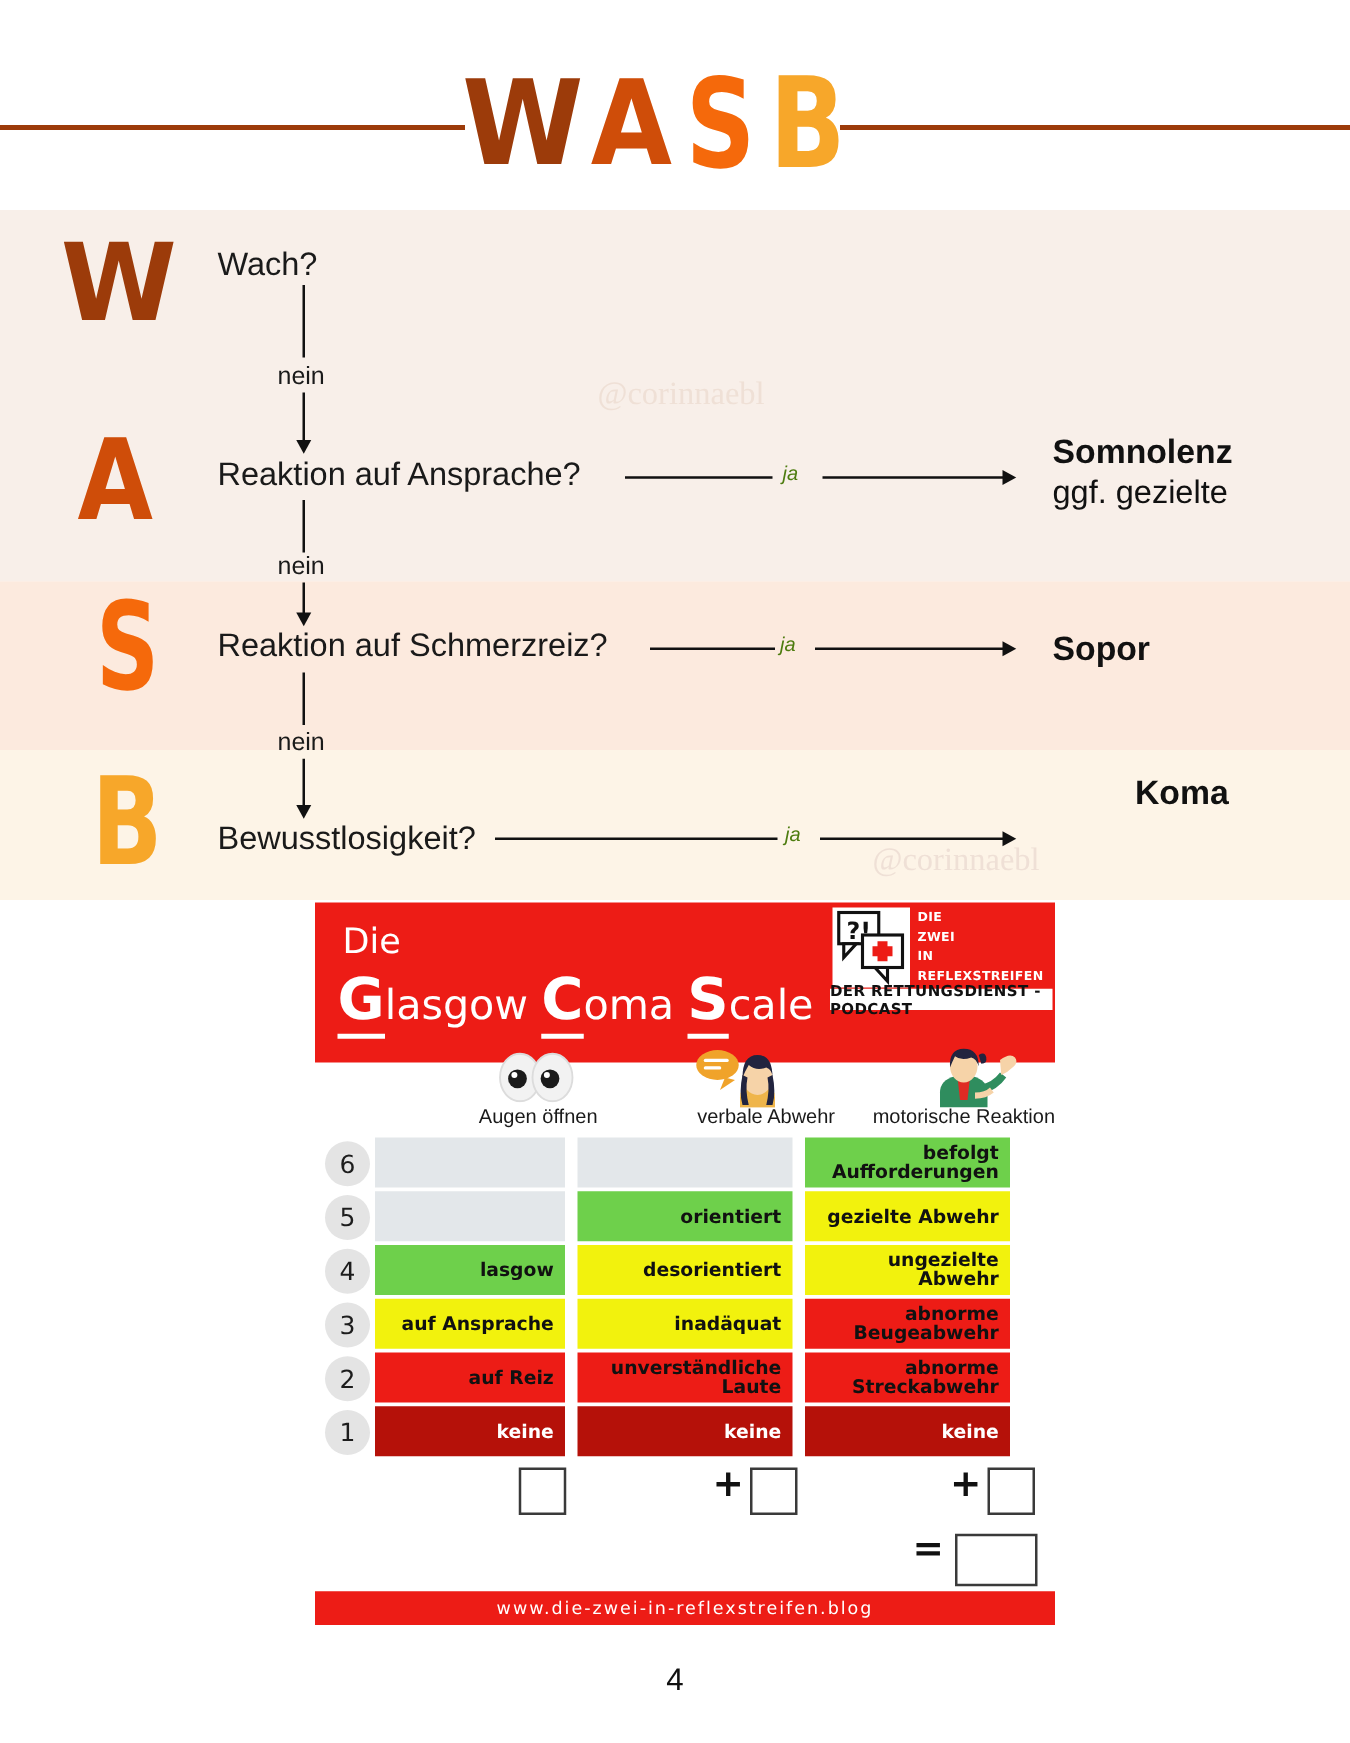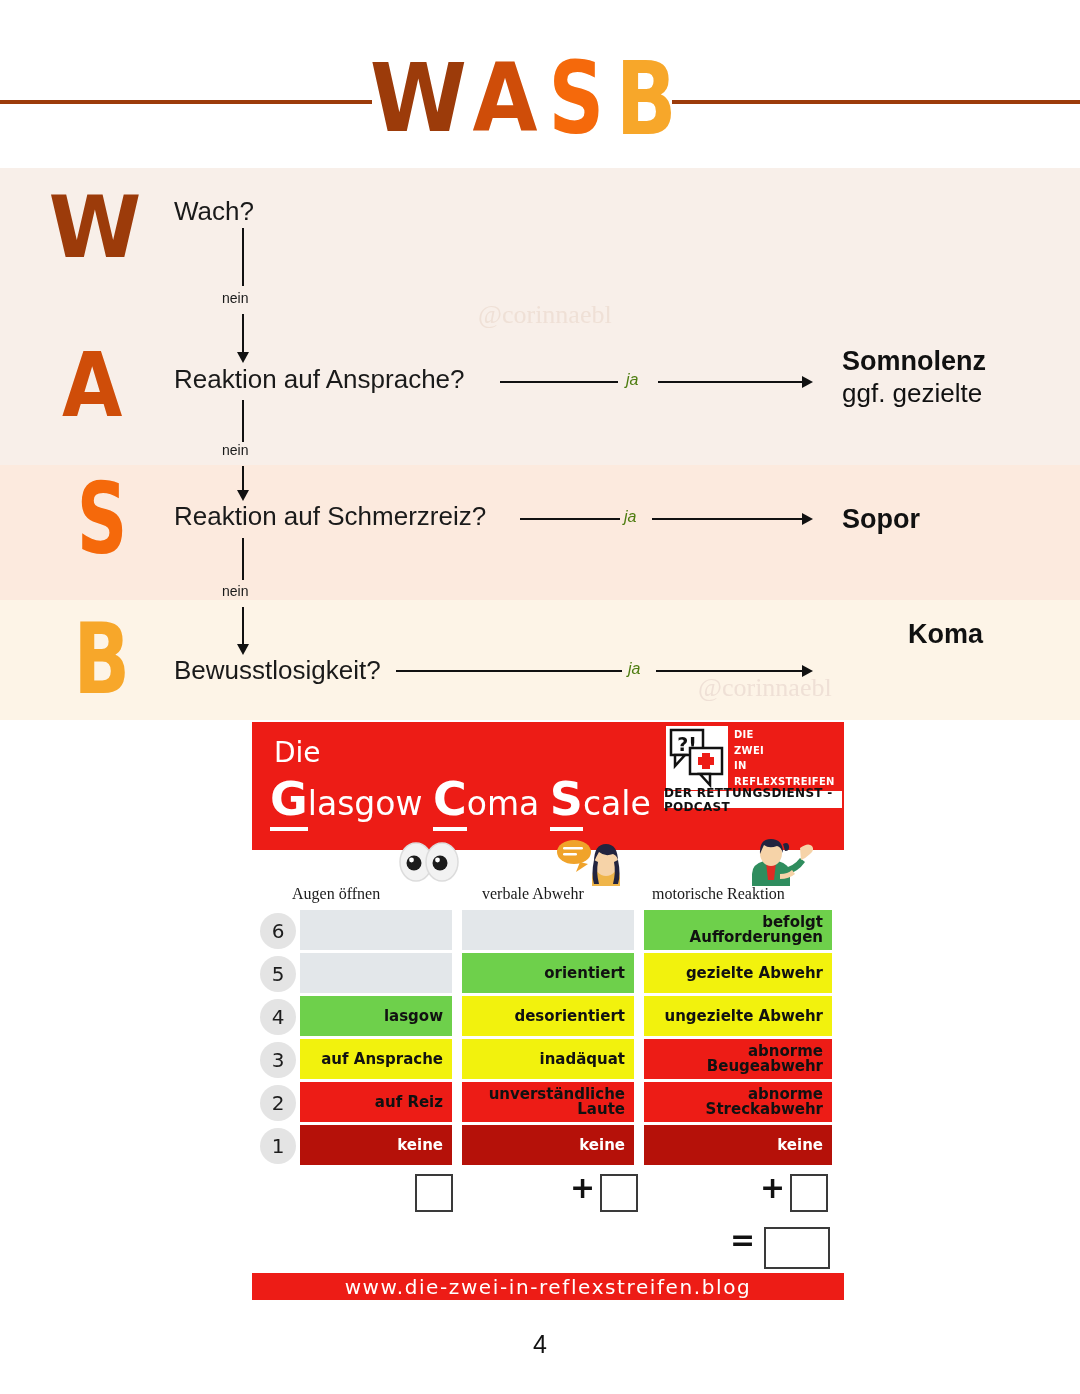--- a/index.html
+++ b/index.html
@@ -90,21 +90,21 @@
   }
   .v-arrowhead {
     position: absolute;
     width: 0; height: 0;
     border-left: 6px solid transparent;
     border-right: 6px solid transparent;
     border-top: 11px solid #111;
   }
   .nein-lbl {
     position: absolute;
-    font-size: 14px;
+    font-size: 20px;
     color: #1a1a1a;
     background: inherit;
   }
   #vl-1a { top: 60px;  height: 58px; }
   #nein-1 { left: 222px; top: 122px; }
   #vl-1b { top: 146px; height: 40px; }
   #ah-1  { left: 237px; top: 184px; }
 
   #vl-2a { top: 232px; height: 42px; }
   #nein-2 { left: 222px; top: 274px; }
@@ -231,22 +231,22 @@
     font-size: 12px;
     letter-spacing: 0.3px;
     display: flex; align-items: center; justify-content: center;
   }
 
   
   .col-head {
     position: absolute;
     top: 163px;
     width: 186px;
-    text-align: left;
-    font-family: Liberation Serif, serif;
+    text-align: right;
+    font-family: Liberation Sans, sans-serif;
     font-size: 16px;
     color: #1a1a1a;
   }
   #ch-1 { left: 40px; }
   #ch-2 { left: 230px; }
   #ch-3 { left: 400px; width: 192px; }
 
   .head-icon { position: absolute; top: 116px; }
   #hi-1 { left: 138px; }
   #hi-2 { left: 298px; }
@@ -280,21 +280,21 @@
     padding-right: 9px;
     box-sizing: border-box;
     font-family: "DejaVu Sans", sans-serif;
     font-weight: bold;
     font-size: 15px;
     line-height: 15px;
     text-align: right;
   }
   .cell.c1 { left: 48px;  width: 152px; }
   .cell.c2 { left: 210px; width: 172px; }
-  .cell.c3 { left: 392px; width: 188px; }
+  .cell.c3 { left: 392px; width: 164px; }
   .cl-empty { background: #e3e7ea; }
   .cl-green { background: #6ed04b; color: #111; }
   .cl-yellow{ background: #f2f20d; color: #111; }
   .cl-red   { background: #ed1c16; color: #111; }
   .cl-dred  { background: #b51109; color: #ffffff; }
 
   
   #sum-area { position: absolute; left: 0; top: 448px; width: 592px; height: 96px; }
   .sum-box {
     position: absolute;
@@ -316,21 +316,21 @@
   #sb-eq{ left: 512px; top: 57px; width: 62px; height: 38px; }
   #op-eq{ left: 478px; top: 52px; }
 
   #gcs-footer {
     position: absolute;
     left: 0; top: 551px;
     width: 592px; height: 27px;
     background: #ed1c16;
     color: #ffffff;
     font-family: "DejaVu Sans", sans-serif;
-    font-size: 20px;
+    font-size: 14px;
     letter-spacing: 1.6px;
     display: flex; align-items: center; justify-content: center;
   }
 
   #page-number {
     position: absolute;
     left: 0; top: 1330px;
     width: 1080px;
     text-align: center;
     font-size: 25px;

